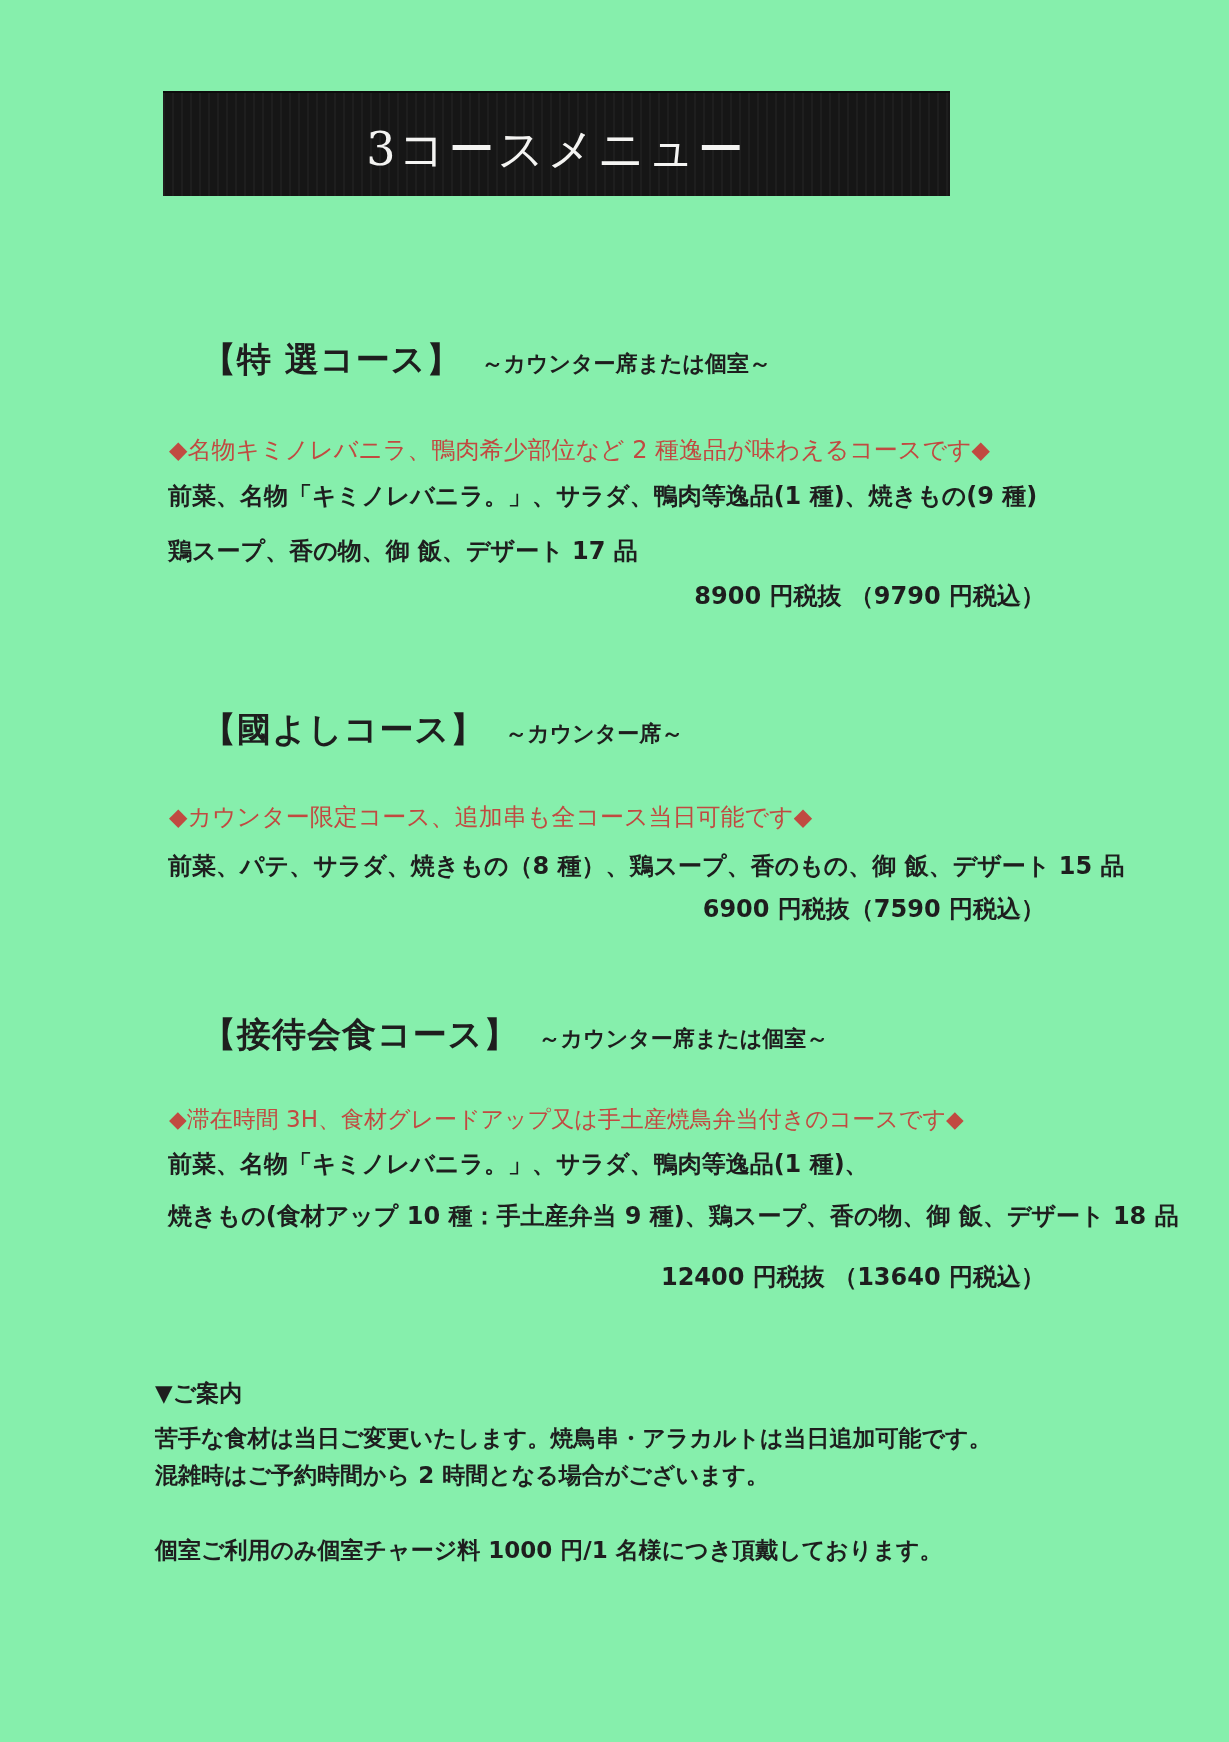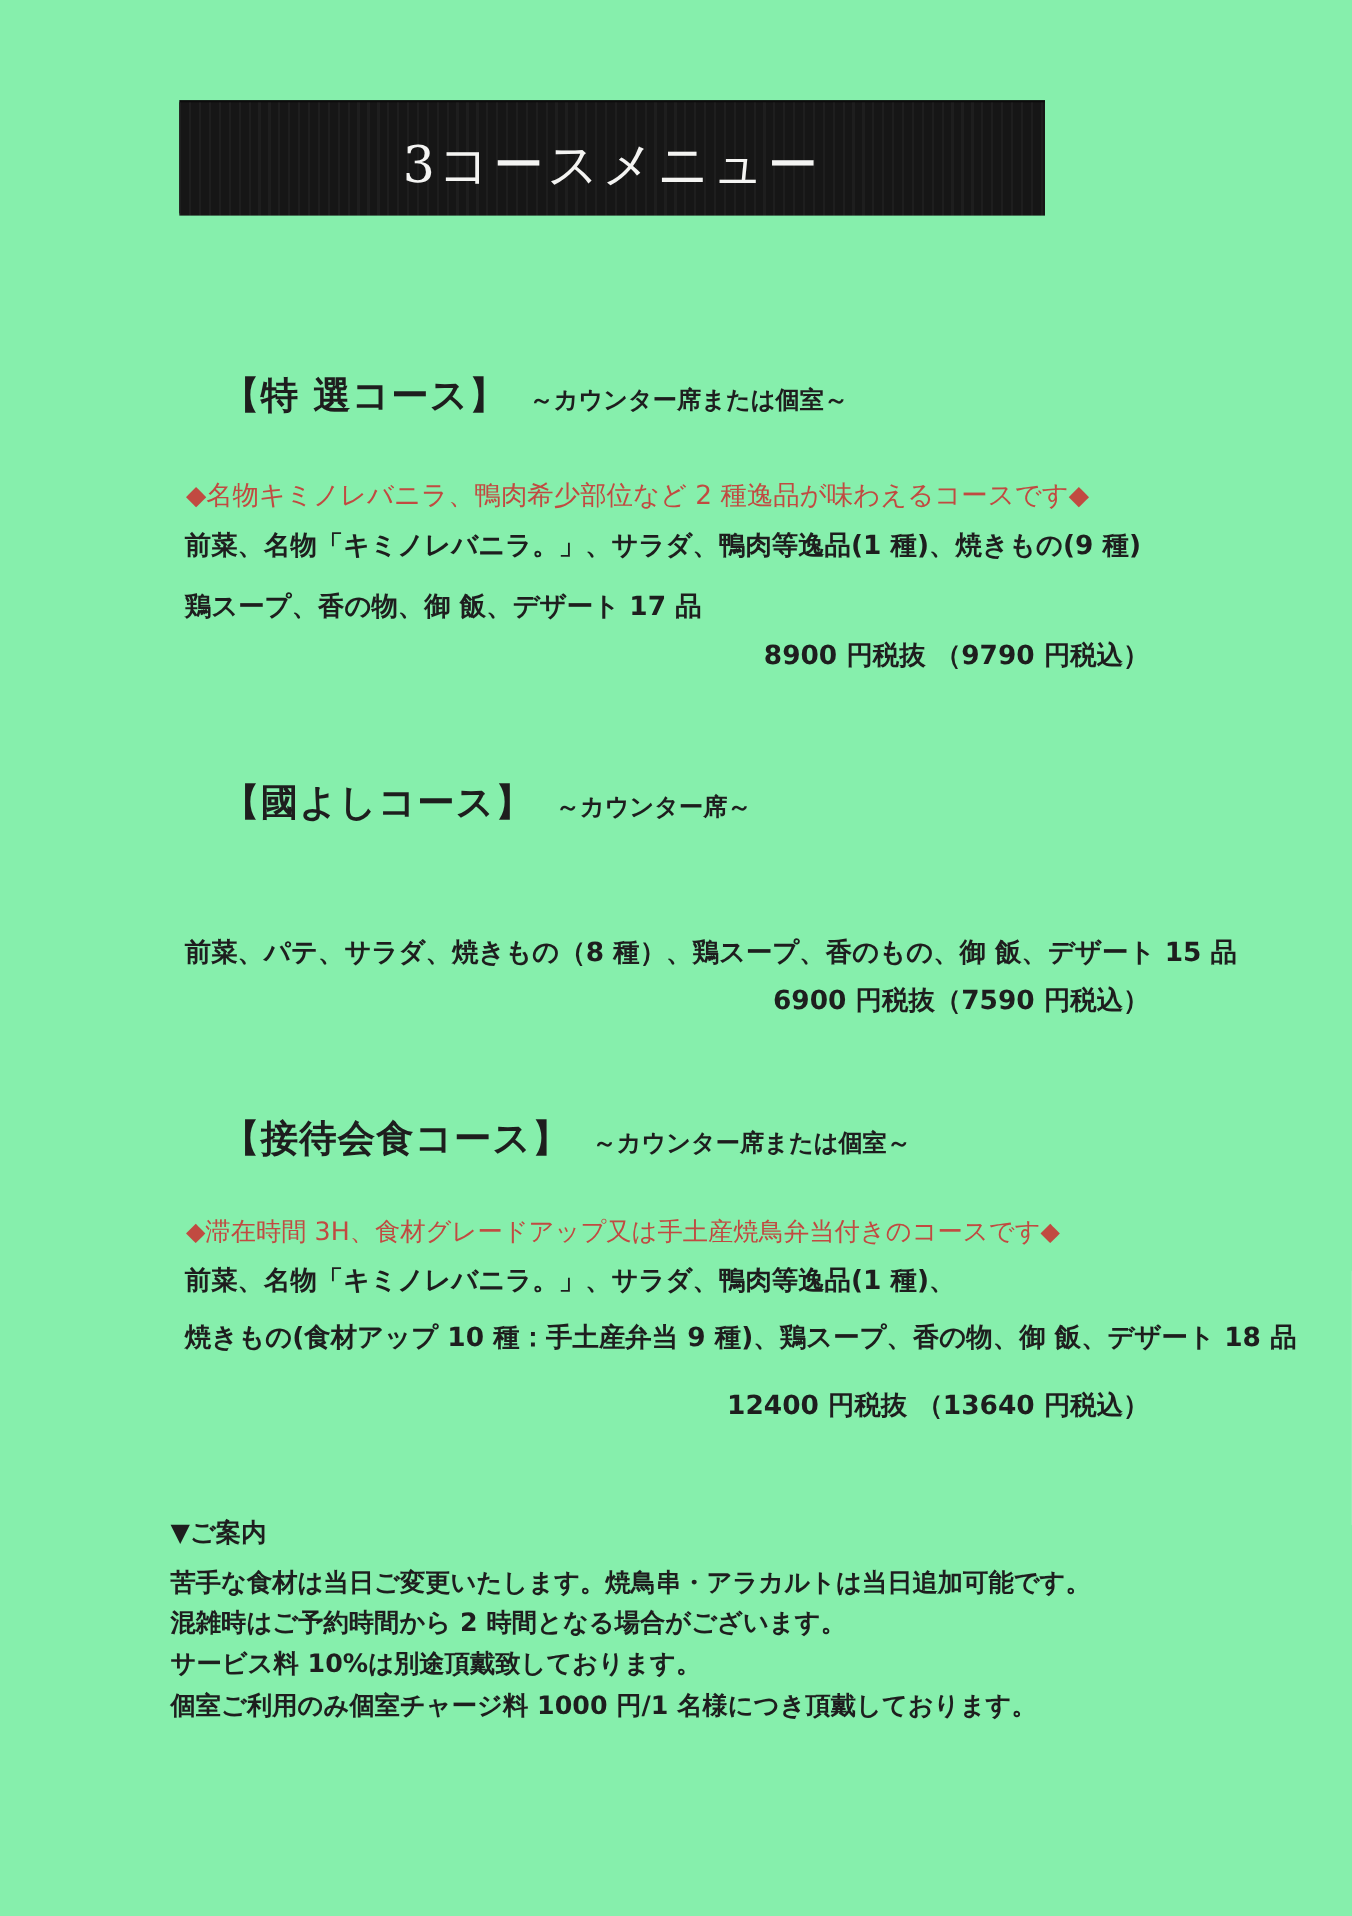--- a/index.html
+++ b/index.html
@@ -158,36 +158,36 @@
     <p class="line l0">前菜、名物「キミノレバニラ。」、サラダ、鴨肉等逸品(1 種)、焼きもの(9 種)</p>
     <p class="line l1">鶏スープ、香の物、御 飯、デザート 17 品</p>
     <p class="price">8900 円税抜 （9790 円税込）</p>
   </section>
 
   <section class="course" id="course-1">
     <div class="head">
       <span class="name">【國よしコース】</span>
       <span class="seating">～カウンター席～</span>
     </div>
+    <p class="highlight">◆カウンター限定コース、追加串も全コース当日可能です◆</p>
     <p class="line l0">前菜、パテ、サラダ、焼きもの（8 種）、鶏スープ、香のもの、御 飯、デザート 15 品</p>
     <p class="price">6900 円税抜（7590 円税込）</p>
   </section>
 
   <section class="course" id="course-2">
     <div class="head">
       <span class="name">【接待会食コース】</span>
       <span class="seating">～カウンター席または個室～</span>
     </div>
     <p class="highlight">◆滞在時間 3H、食材グレードアップ又は手土産焼鳥弁当付きのコースです◆</p>
     <p class="line l0">前菜、名物「キミノレバニラ。」、サラダ、鴨肉等逸品(1 種)、</p>
     <p class="line l1">焼きもの(食材アップ 10 種：手土産弁当 9 種)、鶏スープ、香の物、御 飯、デザート 18 品</p>
     <p class="price">12400 円税抜 （13640 円税込）</p>
   </section>
 
   <section class="notice">
     <p class="n-title">▼ご案内</p>
     <p class="n-line n0">苦手な食材は当日ご変更いたします。焼鳥串・アラカルトは当日追加可能です。</p>
     <p class="n-line n1">混雑時はご予約時間から 2 時間となる場合がございます。</p>
-    <p class="n-line n2">サービス料 10%は別途頂戴致しております。</p>
     <p class="n-line n3">個室ご利用のみ個室チャージ料 1000 円/1 名様につき頂戴しております。</p>
   </section>
 
 </div>
 
 </body></html>

